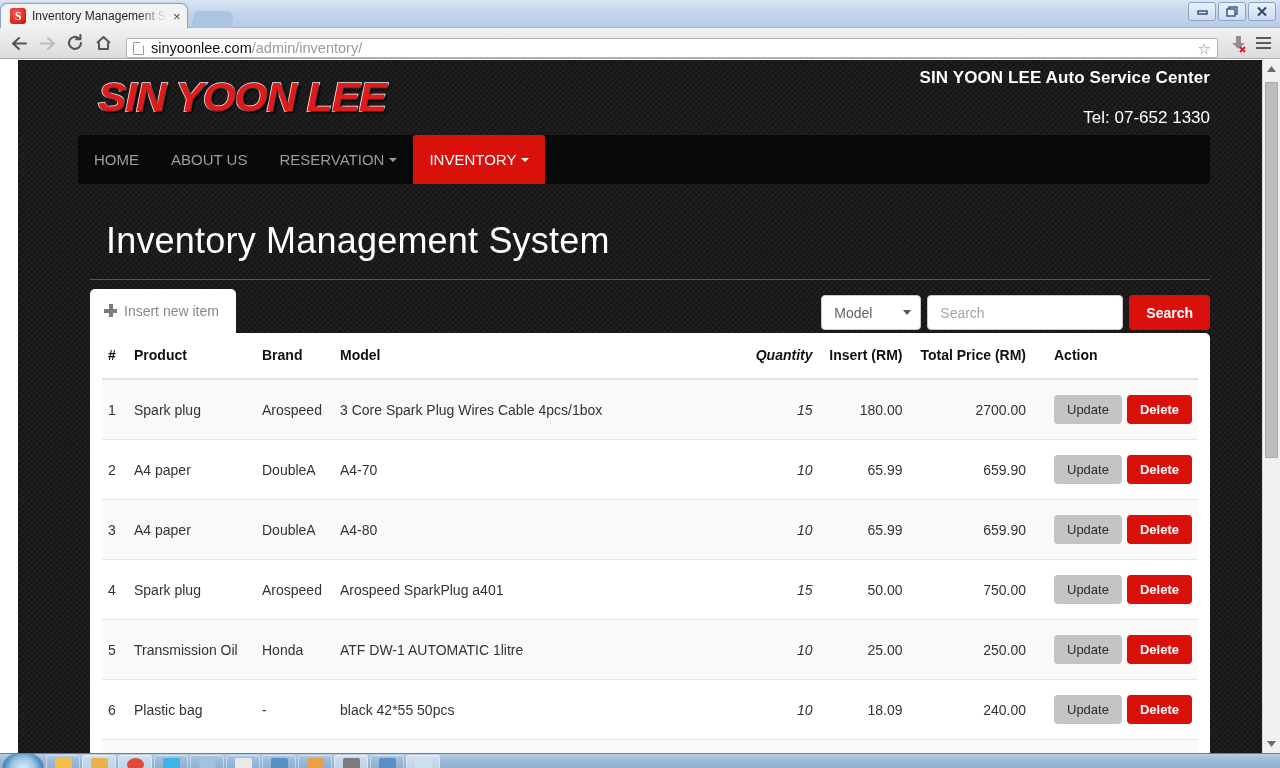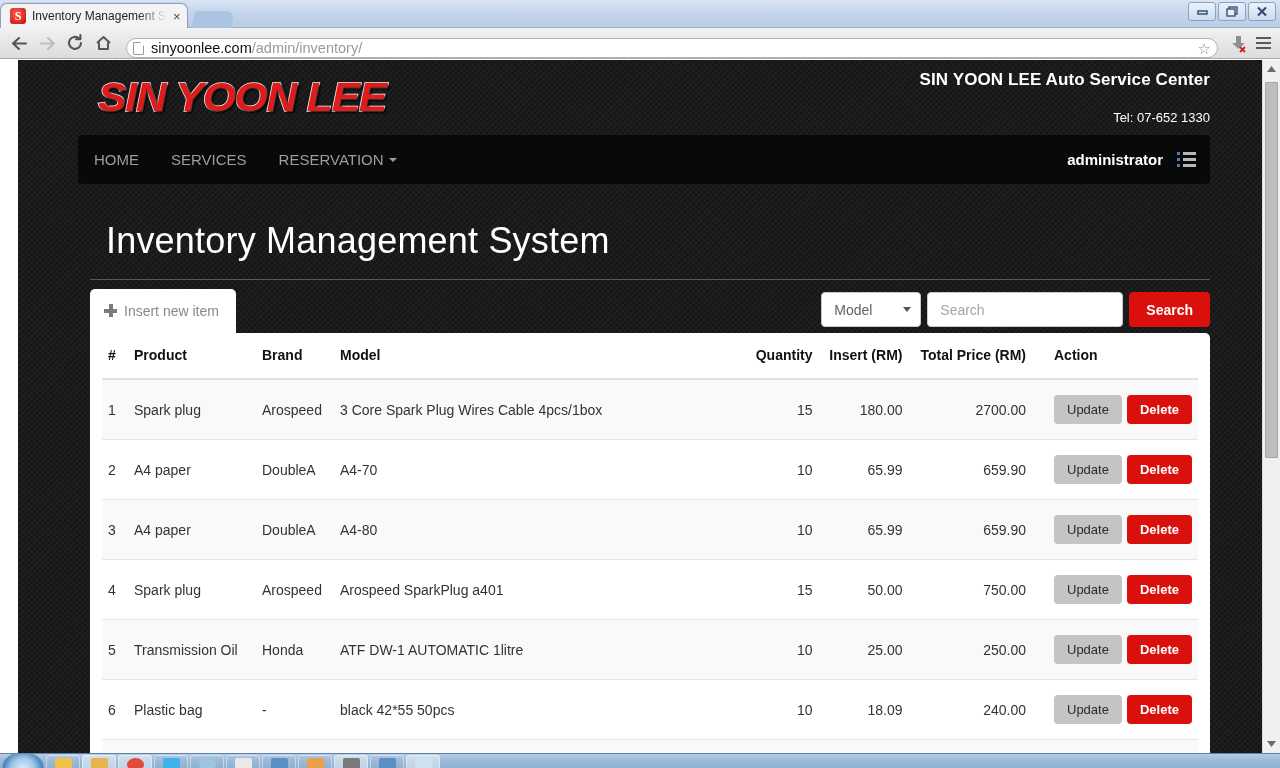--- a/index.html
+++ b/index.html
@@ -75,21 +75,21 @@
   .navbtn {
     width: 26px; height: 26px;
     display: flex; align-items: center; justify-content: center;
     color: #5a5a5a;
   }
   .navbtn.dim { color: #b6b6b6; }
   .omnibox {
     flex: 1 1 auto; height: 20px;
     background: #fff;
     border: 1px solid #b3b3b3;
-    border-radius: 10px;
+    border-radius: 2px;
     margin: 10px 6px 0 8px;
     display: flex; align-items: center;
     padding: 0 4px;
     position: relative;
   }
   .page-icon {
     width: 11px; height: 13px; background: #fff;
     border: 1px solid #9a9a9a; border-radius: 1px;
     margin-right: 7px; margin-left: 2px; flex: none;
     position: relative;
@@ -133,21 +133,21 @@
     color: #e01b1b;
     -webkit-text-stroke: 1.5px #f0f0f0;
     paint-order: stroke fill;
     text-shadow: 2px 2px 2px rgba(0,0,0,.8);
     transform: scaleX(1.06);
     transform-origin: left center;
     white-space: nowrap;
   }
   .hdr-right { text-align: right; color: #fff; }
   .hdr-right .l1 { font-size: 17px; font-weight: bold; letter-spacing: .1px; }
-  .hdr-right .l2 { font-size: 13px; margin-top: 20px; }
+  .hdr-right .l2 { font-size: 17px; margin-top: 20px; }
 
   .navbar {
     margin: 0 70px 0 60px;
     height: 49px;
     background: #090909;
     border-radius: 4px;
     display: flex; align-items: stretch;
     position: relative;
   }
   .navlink {
@@ -171,21 +171,21 @@
 
   .page-title {
     margin: 36px 70px 0 88px;
     color: #fff; font-size: 36px; font-weight: normal;
     letter-spacing: .2px;
   }
   .title-rule { margin: 17px 70px 0 72px; height: 1px; background: #585858; }
 
   .toolrow {
     margin: 9px 70px 0 72px;
-    display: flex; justify-content: space-between;
+    display: flex; align-items: flex-end; justify-content: space-between;
     height: 44px;
   }
   .tab-insert {
     background: #fff; color: #888; font-size: 14px;
     padding: 10px 17px 11px 14px;
     border-radius: 5px 5px 0 0;
     display: flex; align-items: center; gap: 7px;
     height: 44px;
   }
   .plus-icon {
@@ -242,21 +242,21 @@
     border-top: 1px solid #e6e6e6;
     white-space: nowrap;
   }
   tbody tr:nth-child(odd) td { background: #f9f9f9; }
   tbody tr:first-child td { border-top: none; }
   .c-idx { width: 26px; }
   .c-prod { width: 128px; }
   .c-brand { width: 78px; }
   .c-model { width: auto; }
   .c-qty, .c-price, .c-total { text-align: right; }
-  .c-qty { width: 92px; }
+  .c-qty { width: 92px; font-style: italic; }
   .c-price { width: 96px; padding-right: 12px !important; }
   .c-total { width: 132px; padding-right: 22px !important; }
   .c-act { width: 150px; }
   .actions { display: flex; gap: 5px; }
   .btn-update {
     background: #c4c4c4; color: #2b2b2b; border: none;
     border-radius: 4px; font-size: 13px; padding: 7px 13px;
     cursor: pointer; font-family: "Liberation Sans", sans-serif;
   }
   .btn-delete {
@@ -385,34 +385,30 @@
           <div class="l1">SIN YOON LEE Auto Service Center</div>
           <div class="l2">Tel: 07-652 1330</div>
         </div>
       </div>
 
       <div class="navbar">
         <a class="navlink">
             <span>HOME</span>
           </a>
         <a class="navlink">
-            <span>SERVICES</span>
+            <span>ABOUT US</span>
           </a>
         <a class="navlink">
             <span>RESERVATION</span>
             <span class="caret"></span>
           </a>
-        <div class="nav-right">
-          <span class="nav-user">administrator</span>
-          <span class="list-icon">
-              <i></i>
-              <i></i>
-              <i></i>
-            </span>
-        </div>
+        <a class="navlink active">
+            <span>INVENTORY</span>
+            <span class="caret"></span>
+          </a>
       </div>
 
       <h1 class="page-title">Inventory Management System</h1>
       <div class="title-rule"></div>
 
       <div class="toolrow">
         <div class="tab-insert">
           <span class="plus-icon"></span>
           <span>Insert new item</span>
         </div>

